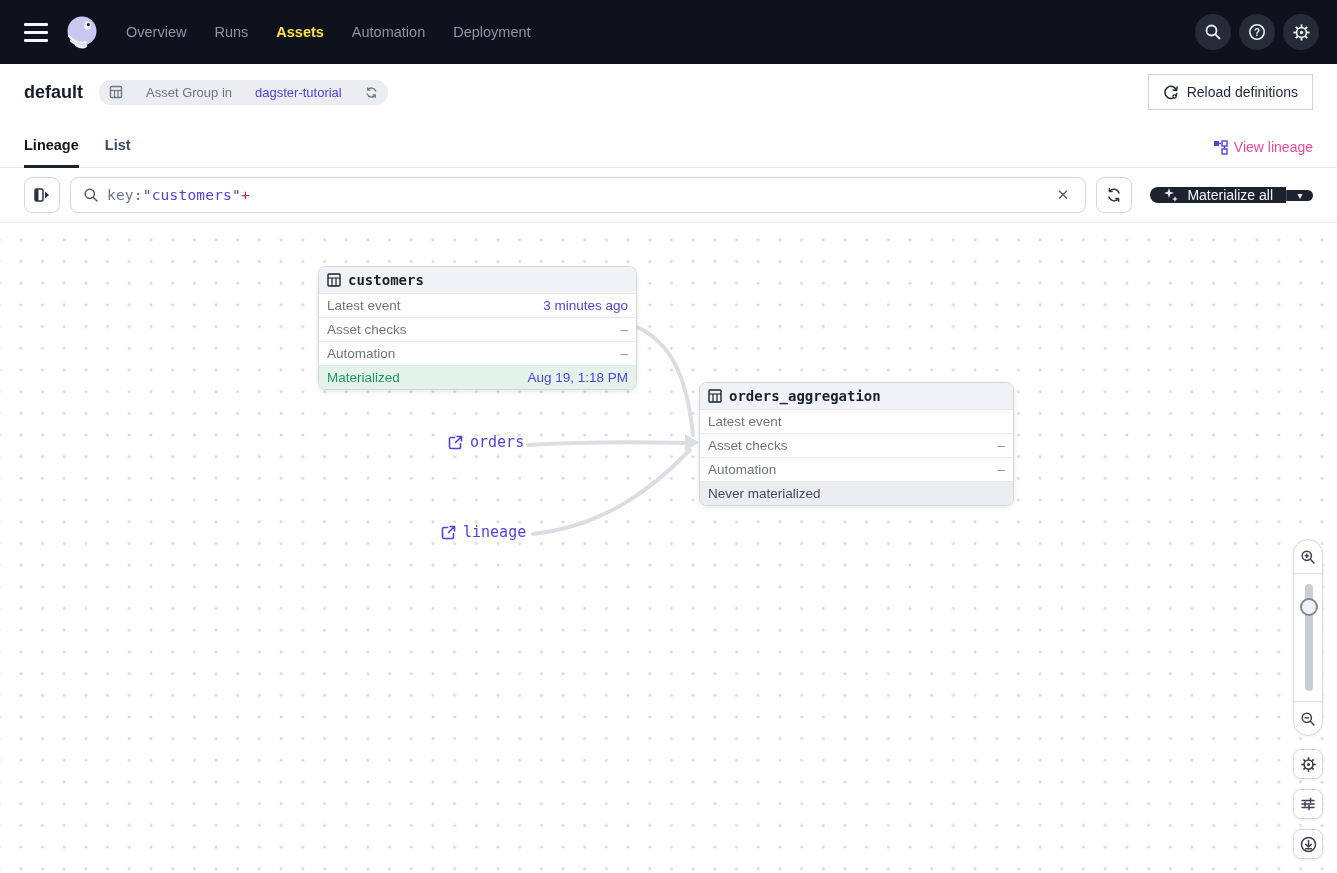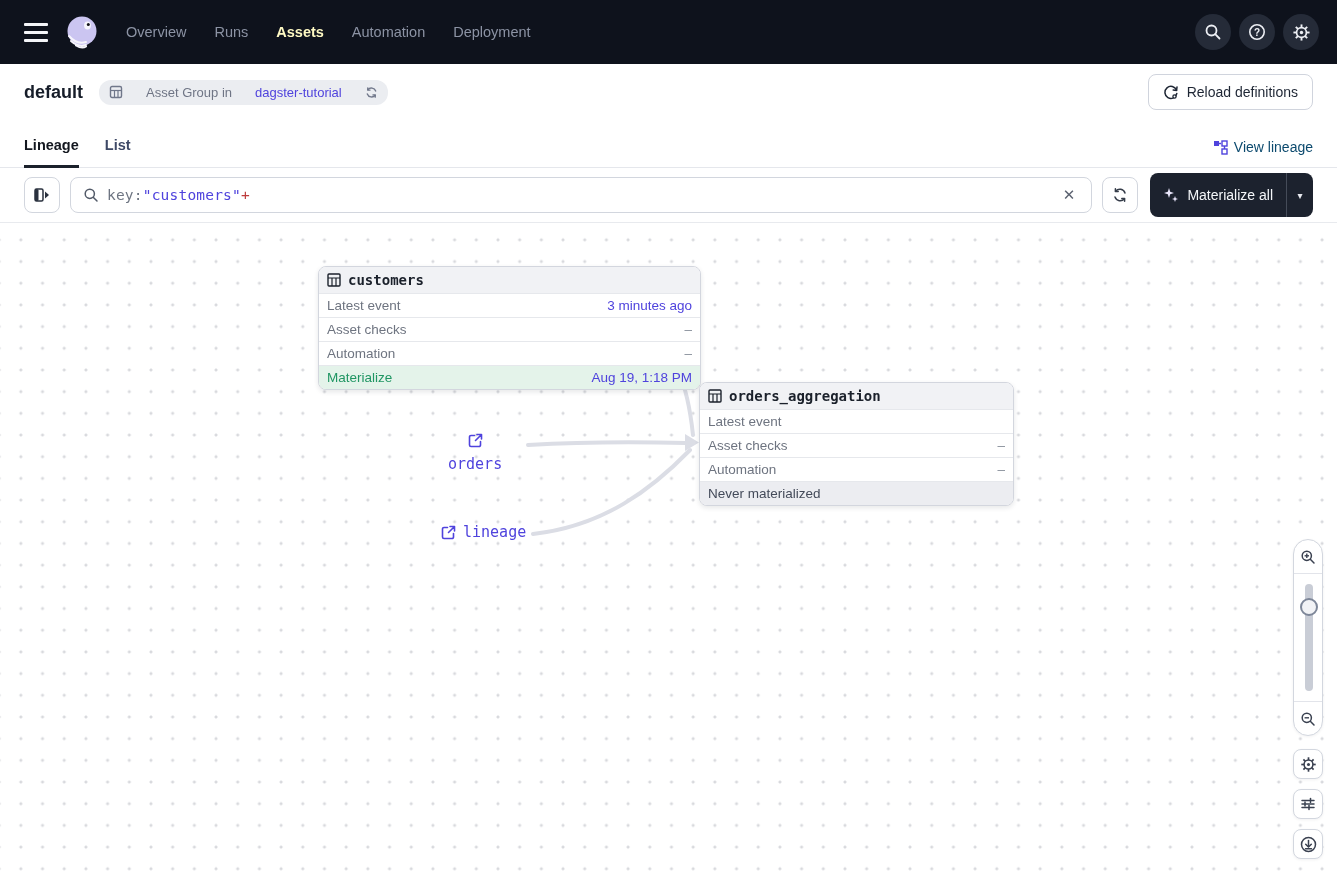--- a/index.html
+++ b/index.html
@@ -7,49 +7,49 @@
   body { font-family:"Liberation Sans", sans-serif; background:#fff; color:#1A212B; }
   .mono { font-family:"DejaVu Sans Mono", monospace; }
 
   
   .navbar { height:64px; background:#0E121C; display:flex; align-items:center; padding:0 18px 0 24px; }
   .hamburger { width:24px; display:flex; flex-direction:column; gap:5px; cursor:pointer; margin-right:16px; }
   .hamburger span { display:block; height:3px; background:#F4F5F8; border-radius:1px; }
   .logo { width:36px; height:36px; margin-right:26px; }
   .nav-items { display:flex; align-items:center; gap:28px; }
   .nav-item { font-size:14.5px; color:#8C93A4; cursor:pointer; }
-  .nav-item.active { color:#fef9c3; font-weight:700; }
+  .nav-item.active { color:#fde047; font-weight:700; }
   .nav-right { margin-left:auto; display:flex; align-items:center; gap:8px; }
   .nav-circle { width:36px; height:36px; border-radius:50%; background:#252B38; display:flex; align-items:center; justify-content:center; cursor:pointer; }
   .nav-circle svg { display:block; }
 
   
   .page-header { height:56px; display:flex; align-items:center; padding:0 24px; background:#fff; }
   .page-title { font-size:18px; font-weight:700; color:#161D29; }
   .group-badge { margin-left:16px; display:flex; align-items:center; gap:23px; background:#EBEDF1; border-radius:12px; height:25px; padding:0 10px; font-size:13px; color:#6F7585; }
   .group-badge .link { color:#4F43DD; cursor:pointer; }
-  .reload-btn { margin-left:auto; height:36px; border:1px solid #D0D4DD; border-radius:8px; background:#fff; display:flex; align-items:center; gap:8px; padding:0 14px; font-size:14px; color:#1E2634; cursor:pointer; }
+  .reload-btn { margin-left:auto; height:36px; border:1px solid #D0D4DD; border-radius:0; background:#fff; display:flex; align-items:center; gap:8px; padding:0 14px; font-size:14px; color:#1E2634; cursor:pointer; }
 
   
   .tabs-row { height:48px; display:flex; align-items:flex-end; padding:0 24px; border-bottom:1px solid #E5E7EC; background:#fff; }
   .tab { font-size:14.5px; font-weight:700; padding-bottom:14px; margin-right:26px; cursor:pointer; position:relative; color:#3E4966; }
   .tab.active { color:#13171F; }
   .tab.active::after { content:""; position:absolute; left:0; right:0; bottom:-1px; height:3px; background:#1B212B; }
-  .view-lineage { margin-left:auto; display:flex; align-items:center; gap:6px; color:#0c4a6e; font-size:14px; padding-bottom:12px; cursor:pointer; }
+  .view-lineage { margin-left:auto; display:flex; align-items:center; gap:6px; color:#ec4899; font-size:14px; padding-bottom:12px; cursor:pointer; }
 
   
   .toolbar { height:55px; display:flex; align-items:center; padding:0 24px; gap:10px; background:#fff; border-bottom:1px solid #E8EAEE; }
   .sq-btn { width:36px; height:36px; border:1px solid #D2D6DE; border-radius:8px; background:#fff; display:flex; align-items:center; justify-content:center; cursor:pointer; flex:none; }
   .search-box { flex:1; height:36px; border:1px solid #D2D6DE; border-radius:8px; background:#fff; display:flex; align-items:center; padding:0 12px; gap:8px; }
   .search-text { flex:1; font-size:14.5px; letter-spacing:0.2px; white-space:pre; }
   .st-key { color:#6E7582; }
   .st-quoted { color:#4F43DD; }
   .st-plus { color:#BE3B3B; }
   .clear-x { color:#5B6270; font-size:15px; cursor:pointer; padding:2px 4px; }
-  .mat-split { margin-left:2px; display:flex; height:44px; flex:none; cursor:pointer; }
+  .mat-split { margin-left:8px; display:flex; height:44px; flex:none; cursor:pointer;align-items:center; }
   .mat-main { background:#1C222E; color:#F5F7FA; border-radius:8px 0 0 8px; display:flex; align-items:center; gap:8px; padding:0 13px; font-size:14px; }
   .mat-caret { background:#1C222E; border-left:1px solid #454C59; border-radius:0 8px 8px 0; width:27px; display:flex; align-items:center; justify-content:center; color:#E8EAF0; font-size:10px; }
 
   
   .graph { position:relative; height:649px; background:#fff;
     background-image:radial-gradient(circle, #D8D9DD 1.5px, transparent 1.6px);
     background-size:21.7px 21.7px; background-position:10px 6px; }
   .edges { position:absolute; left:0; top:0; }
 
   .asset-node { position:absolute; background:#fff; border:1px solid #D3D6DE; border-radius:8px; box-shadow:0 2px 5px rgba(20,25,40,0.10); overflow:hidden; }
@@ -214,21 +214,21 @@
 
   <svg class="edges" width="1337" height="649" viewBox="0 0 1337 649">
     <g fill="none" stroke="#DBDDE5" stroke-width="4" stroke-linecap="round">
       <path d="M 637 104 C 676 122 688 164 693 212"></path>
       <path d="M 528 222 C 580 219 645 219 686 220"></path>
       <path d="M 533 311 C 604 303 652 266 690 227"></path>
     </g>
     <polygon points="685,211 699,219.5 685,228" fill="#DBDDE5"></polygon>
   </svg>
 
-  <div class="asset-node" style="left:318px; top:43px; width:383px;text-align:right;">
+  <div class="asset-node" style="left:318px; top:43px; width:319px;text-align:right;">
     <div class="node-head mono">
       <svg width="14" height="14" viewBox="0 0 14 14">
           <rect x="1" y="1" width="12" height="12" rx="1" fill="none" stroke="#1B212B" stroke-width="1.4"></rect>
           <line x1="1" y1="5" x2="13" y2="5" stroke="#1B212B" stroke-width="1.2"></line>
           <line x1="5" y1="5" x2="5" y2="13" stroke="#1B212B" stroke-width="1.2"></line>
           <line x1="9" y1="5" x2="9" y2="13" stroke="#1B212B" stroke-width="1.2"></line>
         </svg>
       <span>customers</span>
     </div>
     <div class="node-row">
@@ -237,26 +237,26 @@
     </div>
     <div class="node-row">
       <span class="lbl">Asset checks</span>
       <span class="val">–</span>
     </div>
     <div class="node-row">
       <span class="lbl">Automation</span>
       <span class="val">–</span>
     </div>
     <div class="node-row materialized">
-      <span class="lbl">Materialize</span>
+      <span class="lbl">Materialized</span>
       <span class="val link">Aug 19, 1:18 PM</span>
     </div>
   </div>
 
-  <div class="ext-link mono" style="left:448px; top:210px;flex-direction:column;">
+  <div class="ext-link mono" style="left:448px; top:210px;">
     <svg width="15" height="15" viewBox="0 0 15 15">
         <path d="M12.5 8.5 V12 a1.5 1.5 0 0 1 -1.5 1.5 H3 A1.5 1.5 0 0 1 1.5 12 V4 A1.5 1.5 0 0 1 3 2.5 H6.5" fill="none" stroke="#4F43DD" stroke-width="1.6" stroke-linecap="round"></path>
         <path d="M9 1.5 H13.5 V6 M13.3 1.7 L7.5 7.5" fill="none" stroke="#4F43DD" stroke-width="1.6" stroke-linecap="round" stroke-linejoin="round"></path>
       </svg>
     <span>orders</span>
   </div>
 
   <div class="ext-link mono" style="left:441px; top:300px;">
     <svg width="15" height="15" viewBox="0 0 15 15">
         <path d="M12.5 8.5 V12 a1.5 1.5 0 0 1 -1.5 1.5 H3 A1.5 1.5 0 0 1 1.5 12 V4 A1.5 1.5 0 0 1 3 2.5 H6.5" fill="none" stroke="#4F43DD" stroke-width="1.6" stroke-linecap="round"></path>

